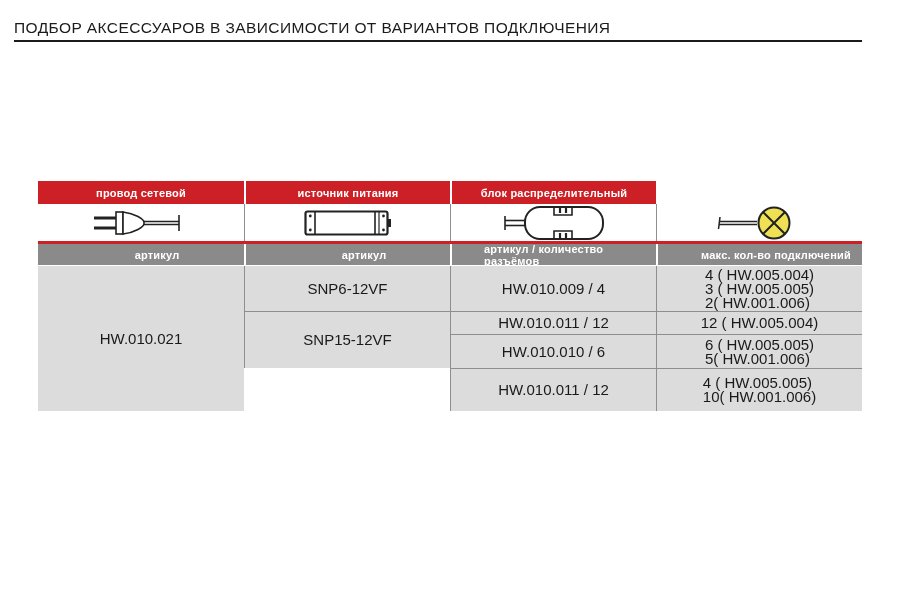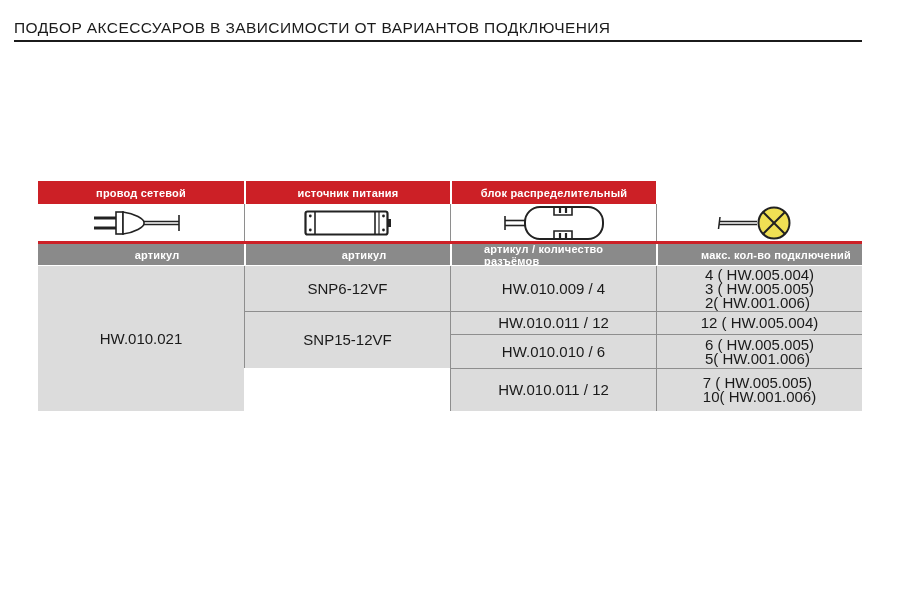--- a/index.html
+++ b/index.html
@@ -152,17 +152,17 @@
     <div class="cell td c3 dr2 vdiv hdiv">HW.010.011 / 12</div>
     <div class="cell td c3 dr3 vdiv hdiv">HW.010.010 / 6</div>
     <div class="cell td c3 dr4 vdiv hdiv">HW.010.011 / 12</div>
 
     <div class="cell td c4 dr1 vdiv">4 ( HW.005.004)
 3 ( HW.005.005)
 2( HW.001.006)</div>
     <div class="cell td c4 dr2 vdiv hdiv">12 ( HW.005.004)</div>
     <div class="cell td c4 dr3 vdiv hdiv">6 ( HW.005.005)
 5( HW.001.006)</div>
-    <div class="cell td c4 dr4 vdiv hdiv">7 ( HW.005.005)
+    <div class="cell td c4 dr4 vdiv hdiv">4 ( HW.005.005)
 10( HW.001.006)</div>
 
   </div>
 </div>
 
 </body></html>

